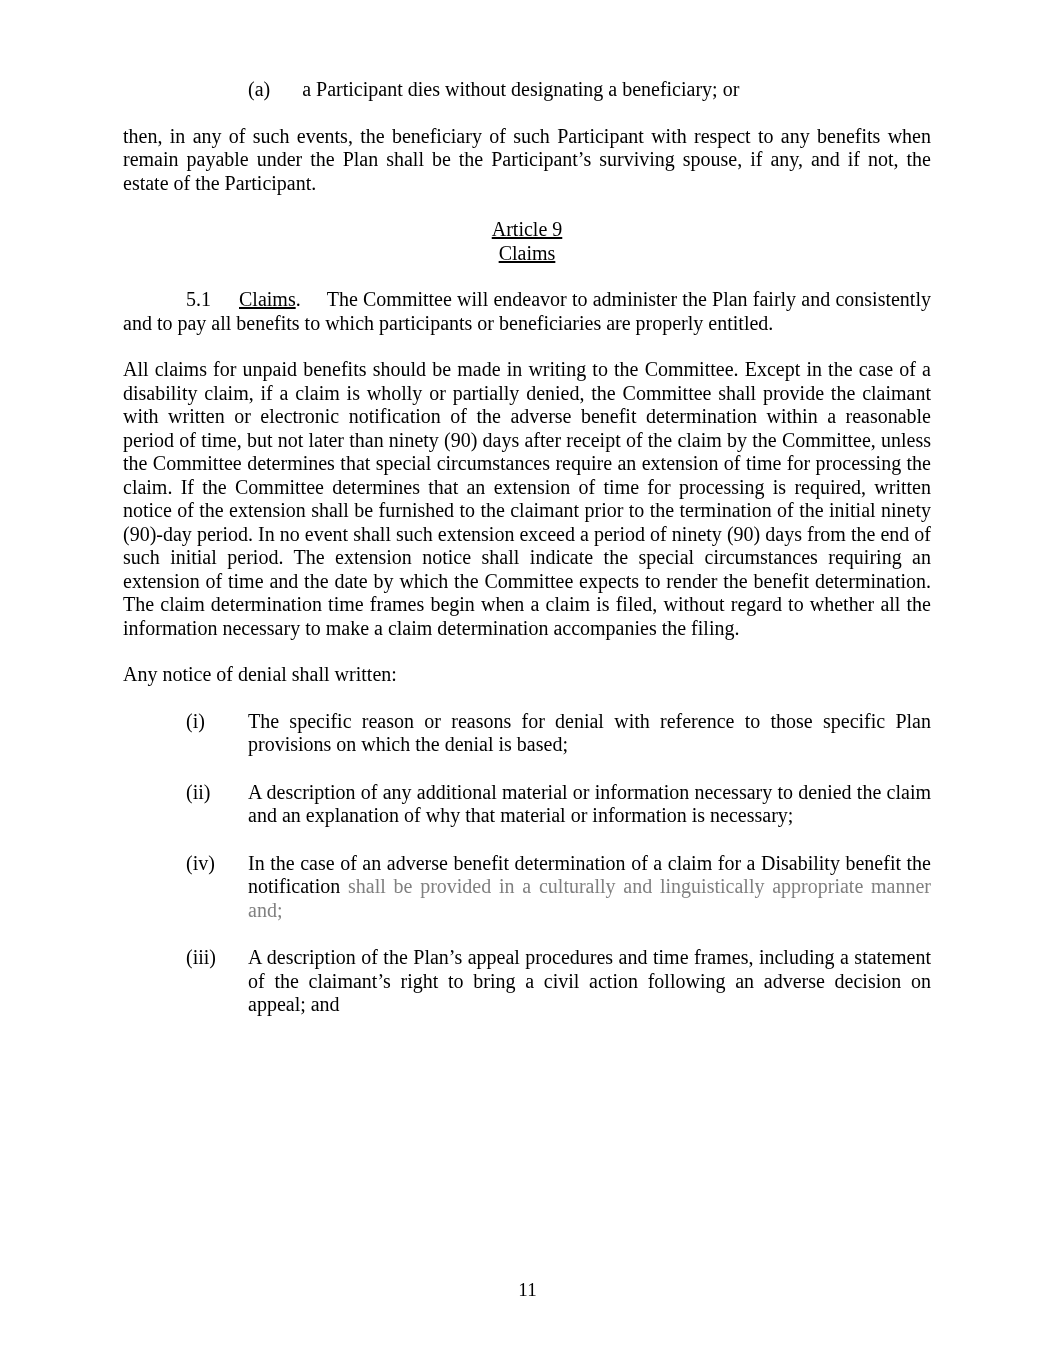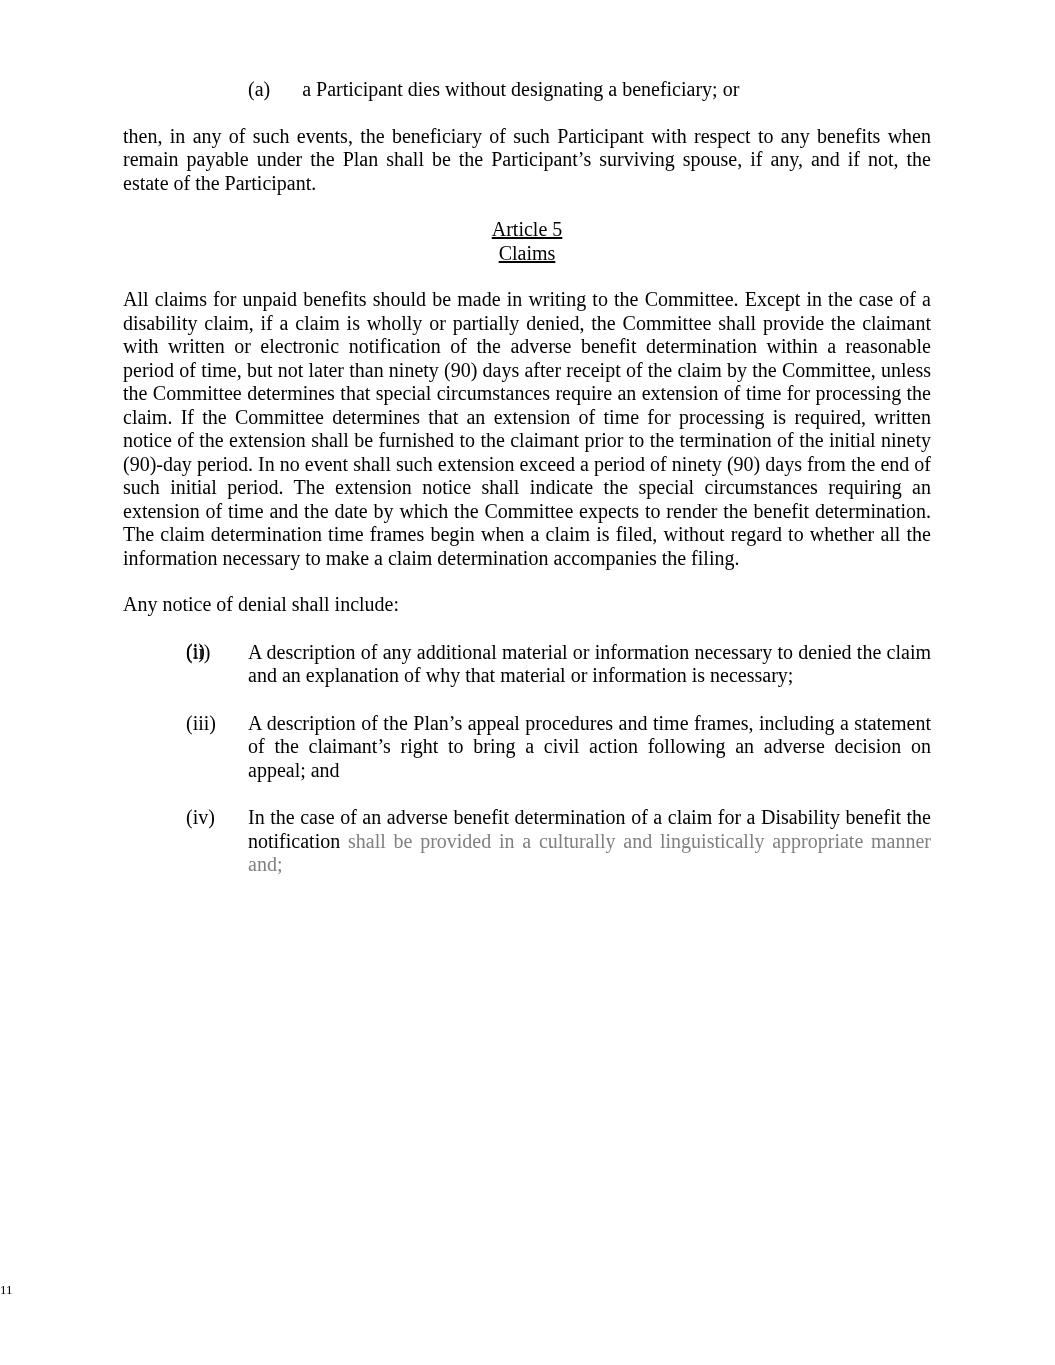--- a/index.html
+++ b/index.html
@@ -50,56 +50,58 @@
     left: 63px;
     top: 0;
     text-indent: 0;
   }
   .muted { color: #808080; }
   .page-number {
     position: absolute;
     top: 1278px;
     left: 0;
     width: 1055px;
-    text-align: left;
-    font-size: 13px;
+    text-align: center;
+    font-size: 19px;
     line-height: 23px;
   }
 </style>
 </head>
 <body>
 
 <div class="page">
 
   <p class="ab-item"><span>(a)</span><span class="tab-wide"></span><span>a Participant dies without designating a beneficiary; or</span></p>
 
 
   <p>then, in any of such events, the beneficiary of such Participant with respect to any benefits when remain payable under the Plan shall be the Participant’s surviving spouse, if any, and if not, the estate of the Participant.</p>
 
-  <p class="centered"><span class="underline">Article 5</span></p>
+  <p class="centered"><span class="underline">Article 9</span></p>
   <p class="centered last"><span class="underline">Claims</span></p>
 
+  <p class="sec-para"><span>5.1</span><span class="tab-med"></span><span class="underline">Claims</span><span>.</span><span class="tab-sm"></span><span>The Committee will endeavor to administer the Plan fairly and consistently and to pay all benefits to which participants or beneficiaries are properly entitled.</span></p>
 
   <p>All claims for unpaid benefits should be made in writing to the Committee.  Except in the case of a disability claim, if a claim is wholly or partially denied, the Committee shall provide the claimant with written or electronic notification of the adverse benefit determination within a reasonable period of time, but not later than ninety (90) days after receipt of the claim by the Committee, unless the Committee determines that special circumstances require an extension of time for processing the claim.  If the Committee determines that an extension of time for processing is required, written notice of the extension shall be furnished to the claimant prior to the termination of the initial ninety (90)-day period.  In no event shall such extension exceed a period of ninety (90) days from the end of such initial period.  The extension notice shall indicate the special circumstances requiring an extension of time and the date by which the Committee expects to render the benefit determination.  The claim determination time frames begin when a claim is filed, without regard to whether all the information necessary to make a claim determination accompanies the filing.</p>
 
-  <p>Any notice of denial shall include:</p>
+  <p>Any notice of denial shall written:</p>
 
   <div class="hang-item para">
     <span class="marker">(i)</span>
+    <span>The specific reason or reasons for denial with reference to those specific Plan provisions on which the denial is based;</span>
   </div>
 
   <div class="hang-item para">
     <span class="marker">(ii)</span>
     <span>A description of any additional material or information necessary to denied the claim and an explanation of why that material or information is necessary;</span>
   </div>
 
   <div class="hang-item para">
-    <span class="marker">(iii)</span>
-    <span>A description of the Plan’s appeal procedures and time frames, including a statement of the claimant’s right to bring a civil action following an adverse decision on appeal; and</span>
+    <span class="marker">(iv)</span><span>In the case of an adverse benefit determination of a claim for a Disability benefit the notification</span><span class="muted"> shall be provided in a culturally and linguistically appropriate manner and;</span>
   </div>
 
   <div class="hang-item para">
-    <span class="marker">(iv)</span><span>In the case of an adverse benefit determination of a claim for a Disability benefit the notification</span><span class="muted"> shall be provided in a culturally and linguistically appropriate manner and;</span>
+    <span class="marker">(iii)</span>
+    <span>A description of the Plan’s appeal procedures and time frames, including a statement of the claimant’s right to bring a civil action following an adverse decision on appeal; and</span>
   </div>
 
   <div class="page-number">11</div>
 
 </div>
 
 </body></html>

